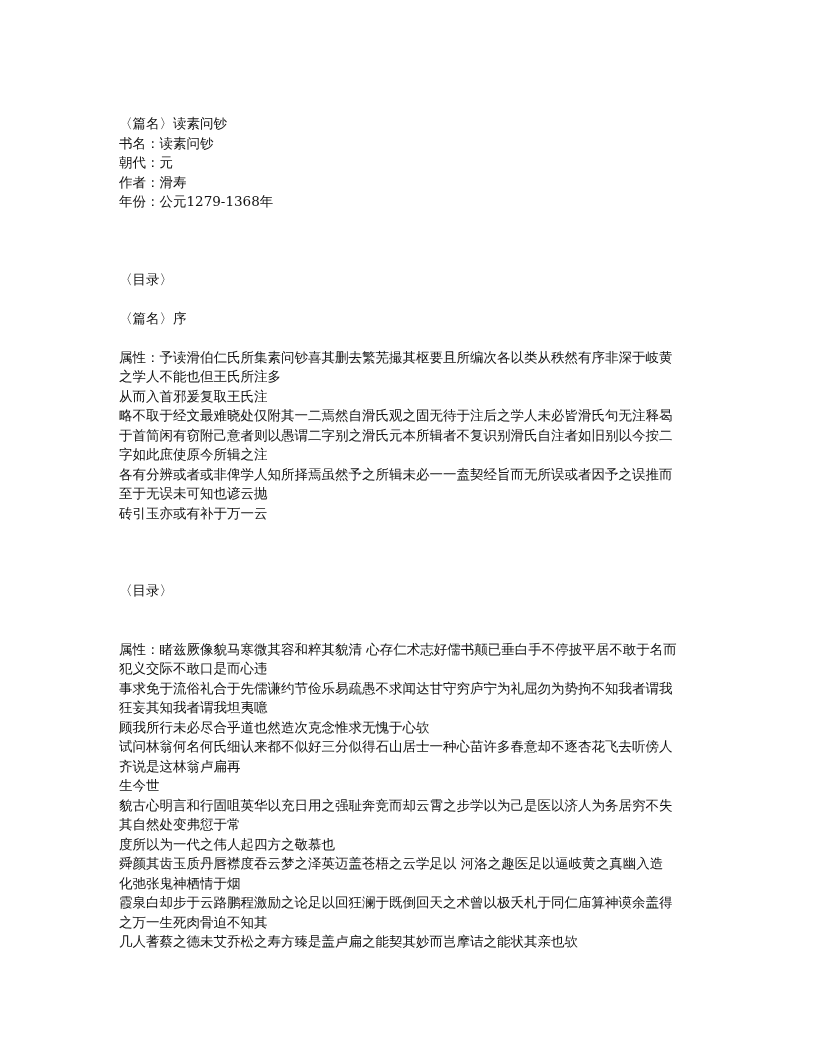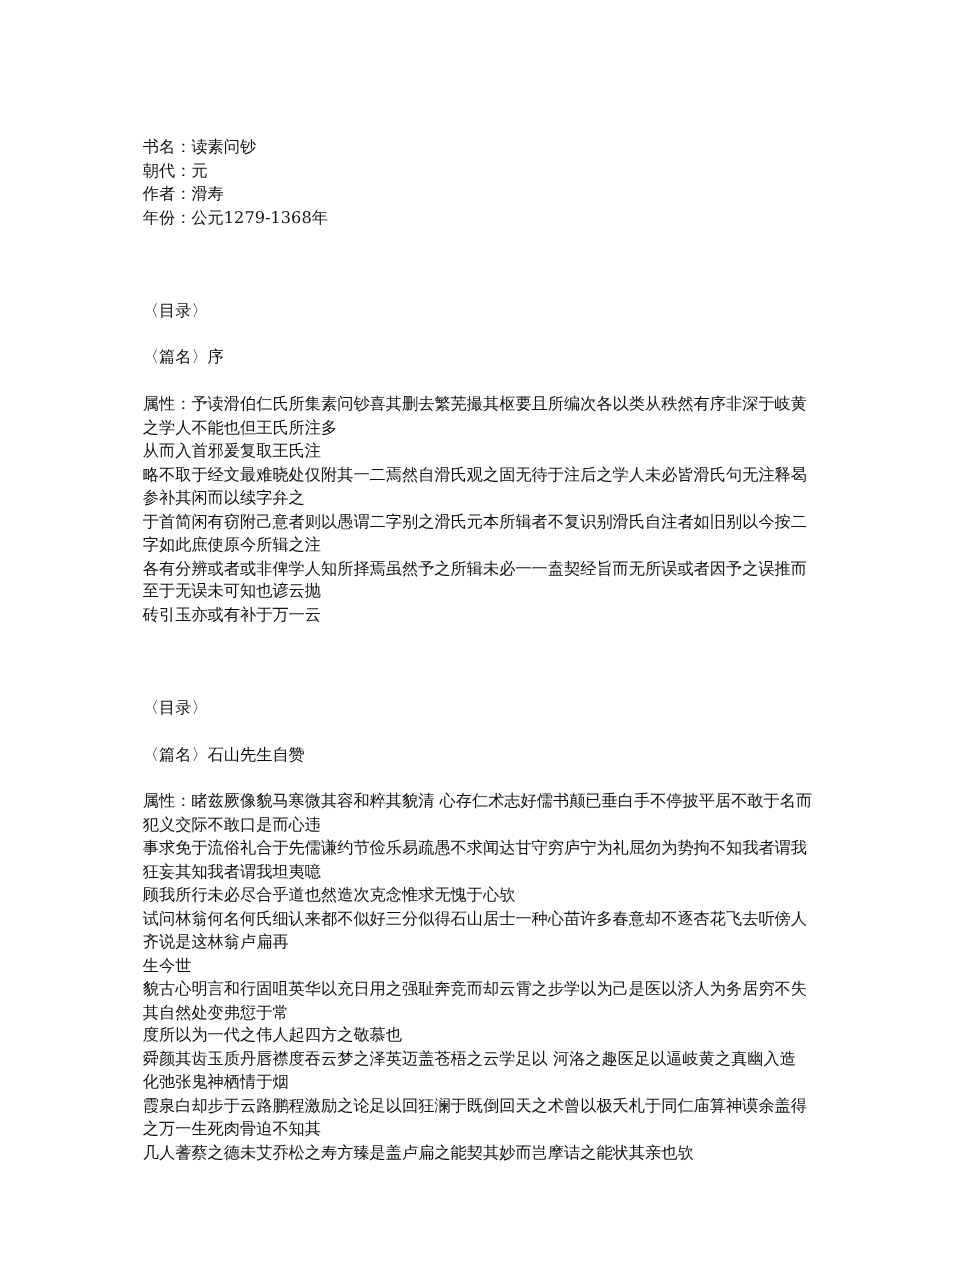--- a/index.html
+++ b/index.html
@@ -9,53 +9,52 @@
           font-size: 13.5px; line-height: 19.5px; }
   .line { white-space: nowrap; display: block; }
   .gap-big { height: 58px; }
   .blank { height: 19.5px; }
 </style>
 </head>
 <body>
 
 <div class="page">
   <div>
+    <span class="line">〈篇名〉读素问钞</span>
     <span class="line">书名：读素问钞</span>
     <span class="line">朝代：元</span>
     <span class="line">作者：滑寿</span>
     <span class="line">年份：公元1279-1368年</span>
   </div>
 
   <div class="gap-big"></div>
 
   <div>
     <span class="line">〈目录〉</span>
     <div class="blank"></div>
     <span class="line">〈篇名〉序</span>
     <div class="blank"></div>
     <div>
       <span class="line">属性：予读滑伯仁氏所集素问钞喜其删去繁芜撮其枢要且所编次各以类从秩然有序非深于岐黄</span>
       <span class="line">之学人不能也但王氏所注多</span>
       <span class="line">从而入首邪爰复取王氏注</span>
       <span class="line">略不取于经文最难晓处仅附其一二焉然自滑氏观之固无待于注后之学人未必皆滑氏句无注释曷</span>
-      <span class="line">参补其闲而以续字弁之</span>
       <span class="line">于首简闲有窃附己意者则以愚谓二字别之滑氏元本所辑者不复识别滑氏自注者如旧别以今按二</span>
       <span class="line">字如此庶使原今所辑之注</span>
       <span class="line">各有分辨或者或非俾学人知所择焉虽然予之所辑未必一一盍契经旨而无所误或者因予之误推而</span>
       <span class="line">至于无误未可知也谚云抛</span>
       <span class="line">砖引玉亦或有补于万一云</span>
     </div>
   </div>
 
   <div class="gap-big"></div>
 
   <div>
     <span class="line">〈目录〉</span>
     <div class="blank"></div>
-    <span class="line">〈篇名〉石山先生自赞</span>
     <div class="blank"></div>
     <div>
       <span class="line">属性：睹兹厥像貌马寒微其容和粹其貌清 心存仁术志好儒书颠已垂白手不停披平居不敢于名而</span>
       <span class="line">犯义交际不敢口是而心违</span>
       <span class="line">事求免于流俗礼合于先儒谦约节俭乐易疏愚不求闻达甘守穷庐宁为礼屈勿为势拘不知我者谓我</span>
       <span class="line">狂妄其知我者谓我坦夷噫</span>
       <span class="line">顾我所行未必尽合乎道也然造次克念惟求无愧于心欤</span>
       <span class="line">试问林翁何名何氏细认来都不似好三分似得石山居士一种心苗许多春意却不逐杏花飞去听傍人</span>
       <span class="line">齐说是这林翁卢扁再</span>
       <span class="line">生今世</span>

